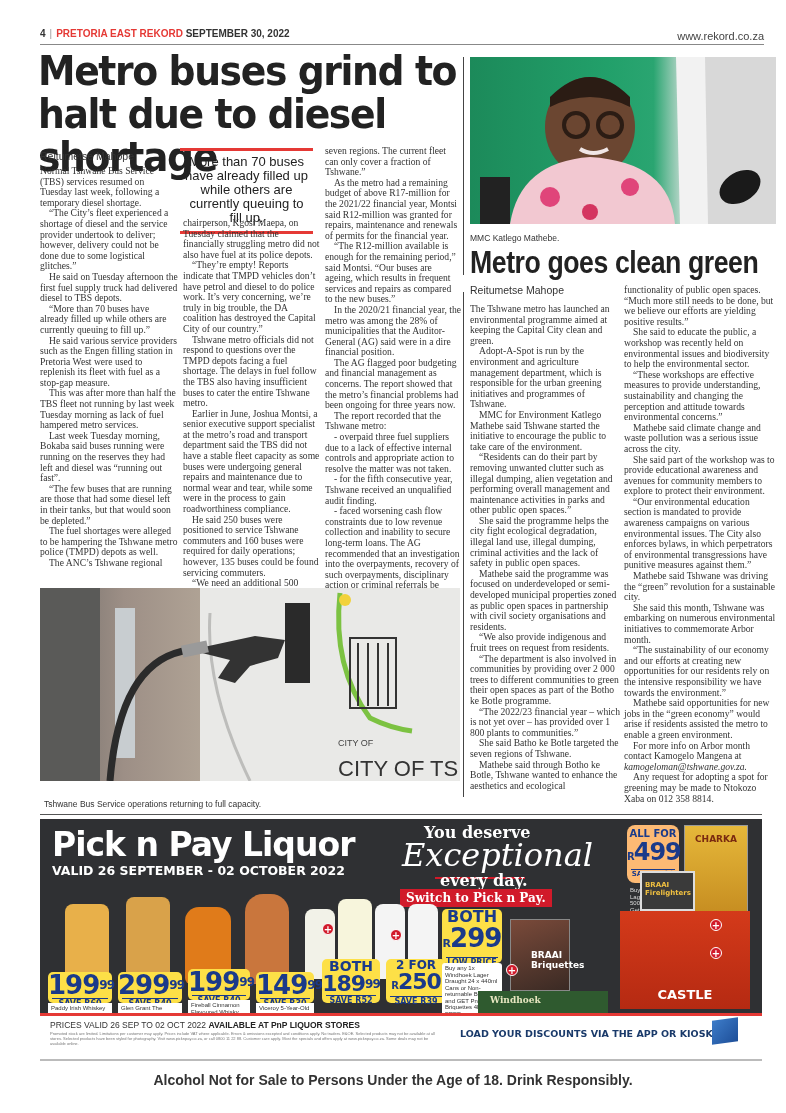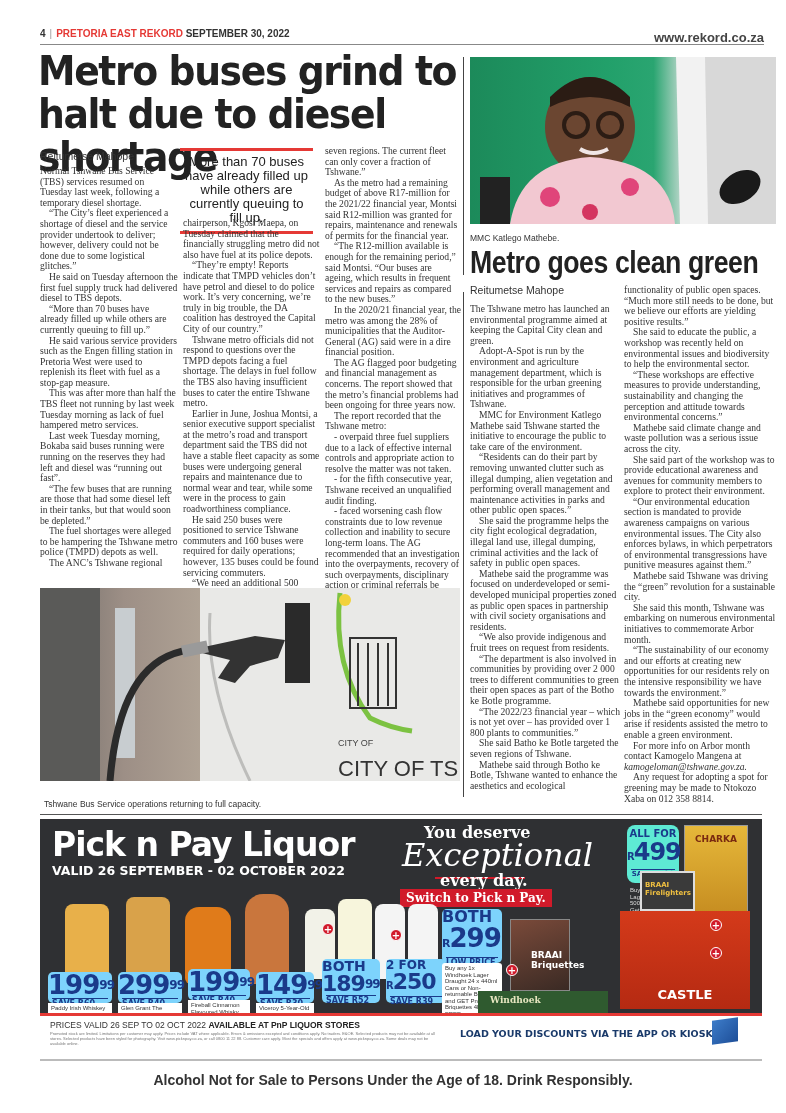--- a/index.html
+++ b/index.html
@@ -1,21 +1,21 @@
 <!DOCTYPE html>
 <html><head>
 <meta charset="utf-8">
 <style>
   * { box-sizing: border-box; margin: 0; padding: 0; }
   body { width: 786px; height: 1113px; background: #fff; position: relative; overflow: hidden; font-family: "Liberation Serif", serif; color: #222; }
   .abs { position: absolute; }
   .masthead { left: 40px; top: 28px; font-family: "Liberation Sans", sans-serif; font-size: 10px; font-weight: bold; color: #333; }
   .masthead .pub { color: #e53935; }
   .masthead .sep { color: #999; font-weight: normal; margin: 0 4px; }
-  .site { right: 22px; top: 30px; font-family: "Liberation Sans", sans-serif; font-size: 13px; color: #444; font-weight: bold; }
+  .site { right: 22px; top: 30px; font-family: "Liberation Sans", sans-serif; font-size: 11px; color: #444; }
   .toprule { left: 40px; right: 22px; top: 44px; height: 1px; background: #888; }
   .headline { left: 38px; top: 50px; width: 420px; font-family: "DejaVu Sans", sans-serif; font-weight: bold; font-size: 41px; line-height: 43px; color: #222; letter-spacing: -1.5px; transform: scaleX(0.92); transform-origin: left top; width: 460px; }
   .byline { font-family: "Liberation Sans", sans-serif; font-size: 10.5px; color: #333; }
   .col { font-size: 9.6px; line-height: 10.6px; color: #333; text-align: left; }
   .col p { text-indent: 9px; }
   .col p.first { text-indent: 0; }
   .pullquote { left: 180px; top: 148px; width: 133px; border-top: 3px solid #e53935; border-bottom: 3px solid #e53935; padding: 4px 2px 6px; text-align: center; font-family: "Liberation Sans", sans-serif; font-size: 13px; line-height: 14px; color: #222; }
   .vrule { left: 463px; top: 57px; width: 1px; height: 218px; background: #444; }
   .vrule2 { left: 463px; top: 292px; width: 1px; height: 505px; background: #444; }
   .photo1 { left: 470px; top: 57px; width: 306px; height: 167px; overflow: hidden; background: linear-gradient(90deg, #1c8a5a 0%, #22a06a 45%, #2aa571 60%, #e6e6e6 72%, #cfcfcf 100%); }
@@ -25,26 +25,26 @@
   .adrule { left: 40px; top: 814px; width: 722px; height: 1px; background: #555; }
   .ad { left: 40px; top: 819px; width: 722px; height: 194px; background: #2f3033; overflow: hidden; }
   .adfoot { left: 40px; top: 1013px; width: 722px; height: 48px; background: #fff; border-top: 3px solid #e53935; border-bottom: 2px solid #bbb; }
   .logo { left: 12px; top: 6px; font-family: "DejaVu Sans", sans-serif; font-weight: bold; font-size: 33px; color: #fff; letter-spacing: -1px; }
   .valid { left: 12px; top: 44px; font-family: "DejaVu Sans", sans-serif; font-weight: bold; font-size: 12.5px; color: #fff; }
   .deserve { left: 384px; top: 4px; font-family: "DejaVu Serif", serif; font-weight: bold; font-size: 16px; color: #fff; }
   .exceptional { left: 362px; top: 17px; font-family: "DejaVu Serif", serif; font-style: italic; font-size: 32px; color: #fff; }
   .everyday { left: 400px; top: 52px; font-family: "DejaVu Serif", serif; font-weight: bold; font-size: 16px; color: #fff; }
   .switch { left: 360px; top: 70px; background: #d11a2a; color: #fff; padding: 2px 6px; font-family: "DejaVu Serif", serif; font-weight: bold; font-size: 12px; }
   .bottle { position: absolute; border-radius: 8px 8px 4px 4px; }
-  .pricetag { position: absolute; background: #7dd3fc; border-radius: 5px; font-family: "DejaVu Sans", sans-serif; font-weight: bold; color: #1a3a8a; }
+  .pricetag { position: absolute; background: #fde047; border-radius: 5px; text-align: center; font-family: "DejaVu Sans", sans-serif; font-weight: bold; color: #1a3a8a; }
   .pricetag .big { font-size: 26px; line-height: 26px; letter-spacing: -1px; }
   .pricetag .big sup { font-size: 12px; vertical-align: top; }
   .pricetag .save { font-size: 8px; border-top: 1px solid #1a3a8a; margin: 0 4px; }
   .proddesc { position: absolute; background: #fff; font-family: "Liberation Sans", sans-serif; font-size: 6px; line-height: 6.5px; color: #333; padding: 2px 3px; border-radius: 0 0 4px 4px; }
-  .allfor { left: 587px; top: 6px; width: 52px; height: 58px; background: #5eead4; border-radius: 8px; text-align: center; font-family: "DejaVu Sans", sans-serif; font-weight: bold; color: #1a3a8a; }
+  .allfor { left: 587px; top: 6px; width: 52px; height: 58px; background: #fdba74; border-radius: 8px; text-align: center; font-family: "DejaVu Sans", sans-serif; font-weight: bold; color: #1a3a8a; }
   .footer-line1 { left: 10px; top: 4px; font-family: "Liberation Sans", sans-serif; font-size: 8.5px; color: #333; }
   .footer-line1 b { color: #222; }
   .fine { left: 10px; top: 16px; width: 390px; font-family: "Liberation Sans", sans-serif; font-size: 4px; line-height: 4.8px; color: #777; }
   .load { left: 420px; top: 12px; font-family: "DejaVu Sans", sans-serif; font-weight: bold; font-size: 9.5px; color: #1a3a6a; }
   .kiosk { left: 672px; top: 3px; width: 26px; height: 24px; background: linear-gradient(135deg, #3d7cc9, #1e4f99); transform: skewY(-8deg); }
   .warning { left: 0; width: 786px; top: 1072px; text-align: center; font-family: "Liberation Sans", sans-serif; font-weight: bold; font-size: 14px; color: #333; }
   .plus { position: absolute; width: 12px; height: 12px; border-radius: 50%; background: #d11a2a; color: #fff; font-size: 10px; line-height: 12px; text-align: center; font-family: "DejaVu Sans", sans-serif; font-weight: bold; border: 1px solid #fff; }
 </style>
 </head>
 <body>

